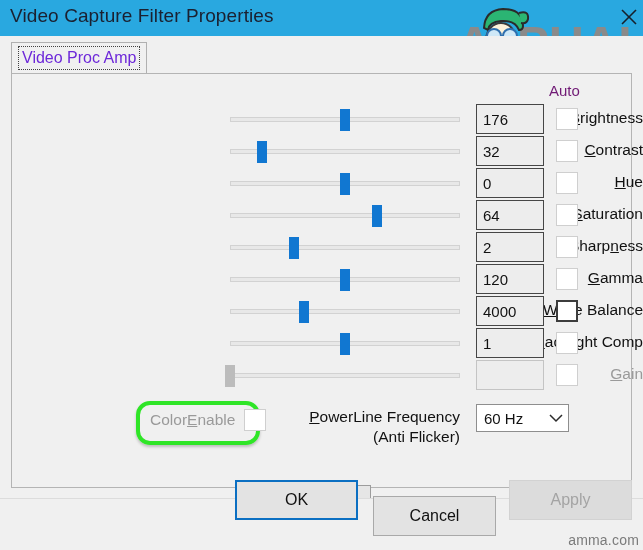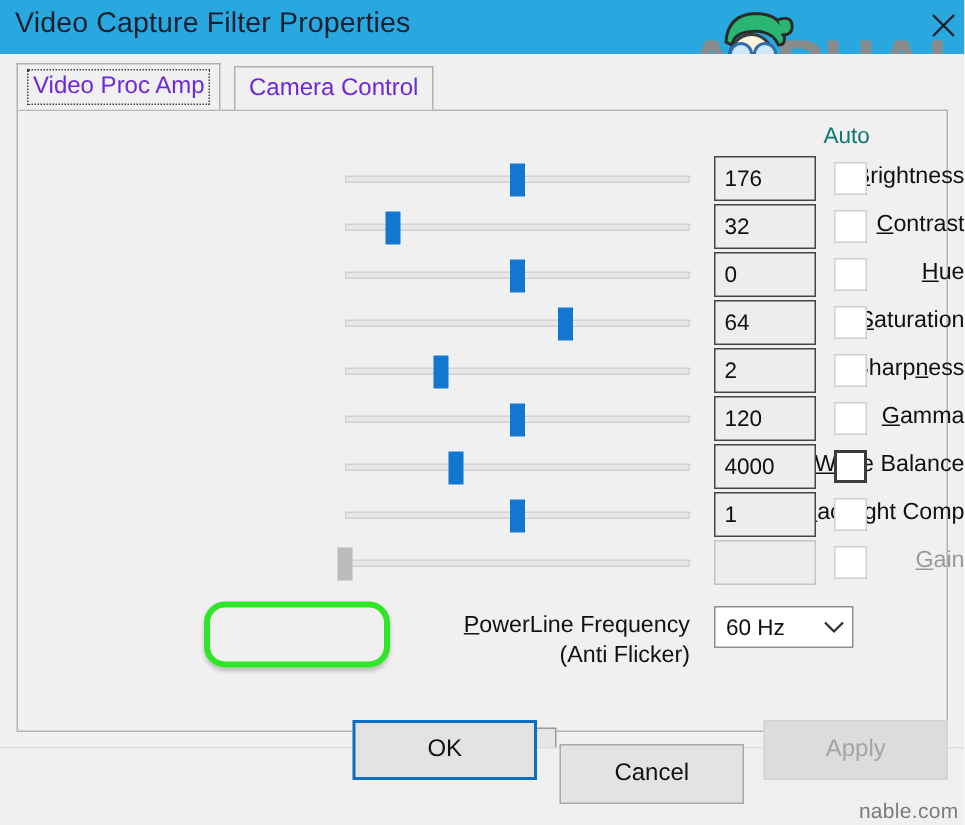--- a/index.html
+++ b/index.html
@@ -117,21 +117,21 @@
     background: #f0f0f0;
     border: 1px solid #b4b4b4;
     box-sizing: border-box;
   }
 
   .auto-header {
     position: absolute;
     left: 549px;
     top: 82px;
     font-size: 15px;
-    color: #0f766e;
+    color: #701a75;
   }
 
   
   .row {
     position: absolute;
     left: 0;
     width: 643px;
     height: 32px;
   }
   .row-label {
@@ -383,23 +383,20 @@
         <line x1="2" y1="2" x2="16" y2="16" stroke="#16202c" stroke-width="1.6"></line>
         <line x1="16" y1="2" x2="2" y2="16" stroke="#16202c" stroke-width="1.6"></line>
       </svg>
     </div>
   </div>
 
   <div class="tabstrip">
     <div class="tab active">
       <span class="tab-inner">Video Proc Amp</span>
     </div>
-    <div class="tab inactive">
-      <span class="tab-inner">Camera Control</span>
-    </div>
   </div>
 
   <div class="panel"></div>
 
   <div class="auto-header">Auto</div>
 
   <div id="rows-host">
       <div class="row" style="top: 104px;">
         <div class="row-label"><span></span><span class="acc">B</span><span>rightness</span></div>
         <div class="slider">
@@ -477,20 +474,26 @@
         <div class="slider">
           <div class="track"></div>
           <div class="thumb disabled" style="left: 0%;"></div>
         </div>
         <div class="valbox disabled"></div>
         <div class="autobox"></div>
       </div>
     </div>
 
   <div class="highlight-ring"></div>
+  <div class="color-enable">
+    <span class="ce-label">
+      <span>Color</span><span class="acc">E</span><span>nable</span>
+    </span>
+    <span class="ce-box"></span>
+  </div>
 
   <div class="pwr-label">
     <div><span class="acc">P</span><span>owerLine Frequency</span></div>
     <div>(Anti Flicker)</div>
   </div>
   <div class="combo">
     <span class="combo-val">60 Hz</span>
     <span class="chev">
       <svg width="14" height="10" viewBox="0 0 14 10">
         <polyline points="1,2 7,8 13,2" fill="none" stroke="#2c2c2c" stroke-width="1.5"></polyline>
@@ -503,14 +506,14 @@
       <span class="acc">D</span>
       <span>efault</span>
   </div>
 
   <div class="bottom-sep"></div>
   <div class="bottombar"></div>
   <div class="dlg-btn ok">OK</div>
   <div class="dlg-btn cancel">Cancel</div>
   <div class="dlg-btn apply">Apply</div>
 
-  <div class="site-wm">nable.com</div>
+  <div class="site-wm">amma.com</div>
 </div>
 
 </body></html>

